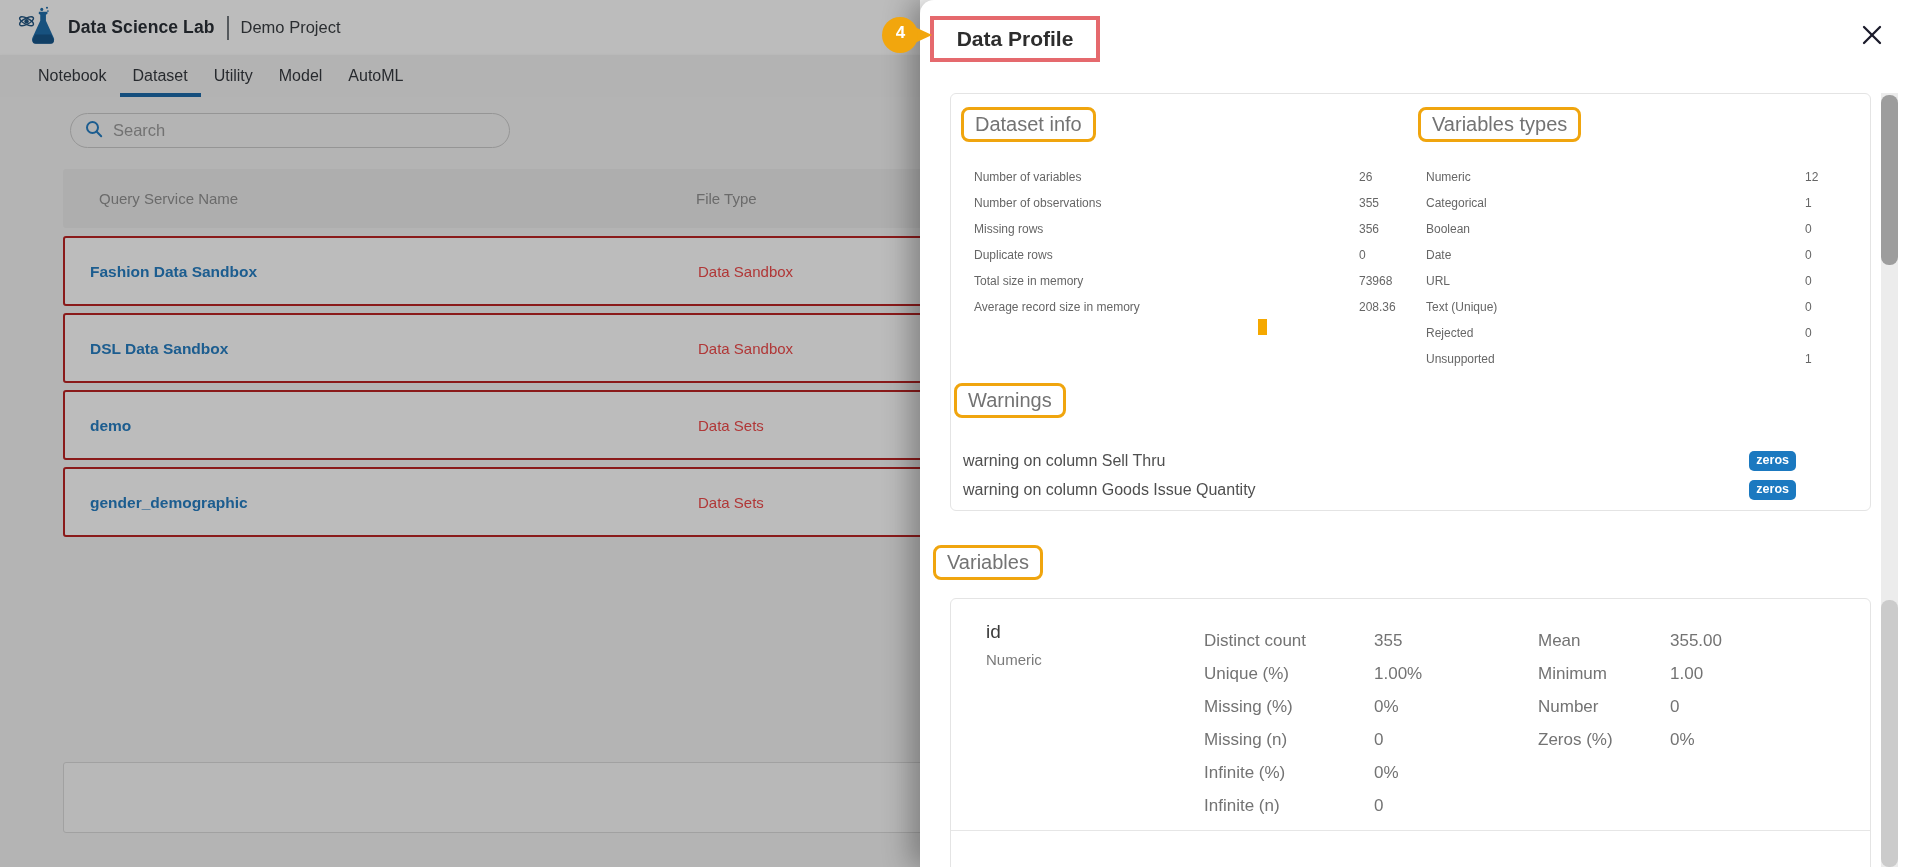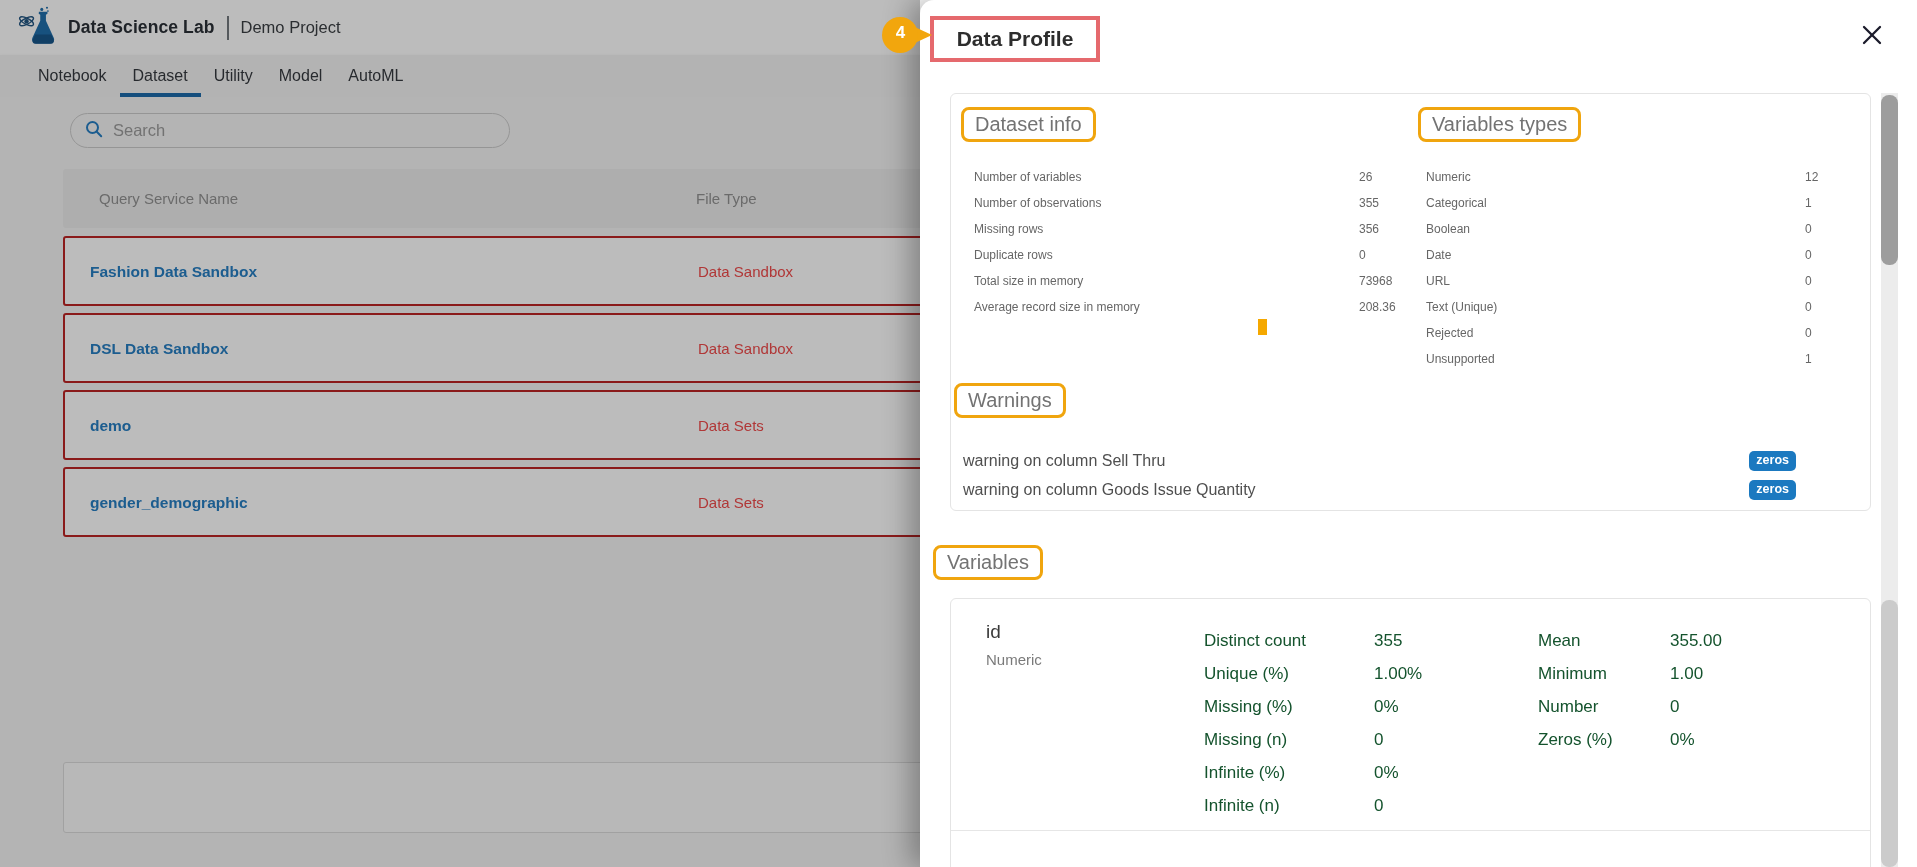--- a/index.html
+++ b/index.html
@@ -85,21 +85,21 @@
   .warn-line { display:flex; align-items:center; height:29px; font-size:16px; color:#4f4f4f; }
   .badge { margin-left:auto; background:#1b79c0; color:#fff; font-size:12.5px; font-weight:bold;
            padding:2.5px 7px; border-radius:5px; line-height:15px; }
 
   .vars-title { position:absolute; left:13px; top:545px; }
 
   .var-name { position:absolute; left:35px; top:22px; font-size:19px; color:#3b3b3b; font-weight:500; }
   .var-type { position:absolute; left:35px; top:52px; font-size:15px; color:#7a7a7a; }
   .vcol1 { position:absolute; left:253px; top:25px; }
   .vcol2 { position:absolute; left:587px; top:25px; }
-  .vstat { display:flex; line-height:33px; font-size:17px; color:#14532d; }
+  .vstat { display:flex; line-height:33px; font-size:17px; color:#737373; }
   .vcol1 .s-lbl { width:170px; }
   .vcol2 .s-lbl { width:132px; }
   .var-divider { position:absolute; left:0; right:0; top:231px; height:1px; background:#e6e6e6; }
 
   .scroll-track { position:absolute; left:961px; top:93px; width:17px; height:774px; background:#ececec; }
   .scroll-thumb1 { position:absolute; left:961px; top:95px; width:17px; height:170px;
                    background:#9d9d9d; border-radius:8px; cursor:pointer; }
   .scroll-thumb2 { position:absolute; left:961px; top:600px; width:17px; height:267px;
                    background:#cbcbcb; border-radius:8px; cursor:pointer; }
 

